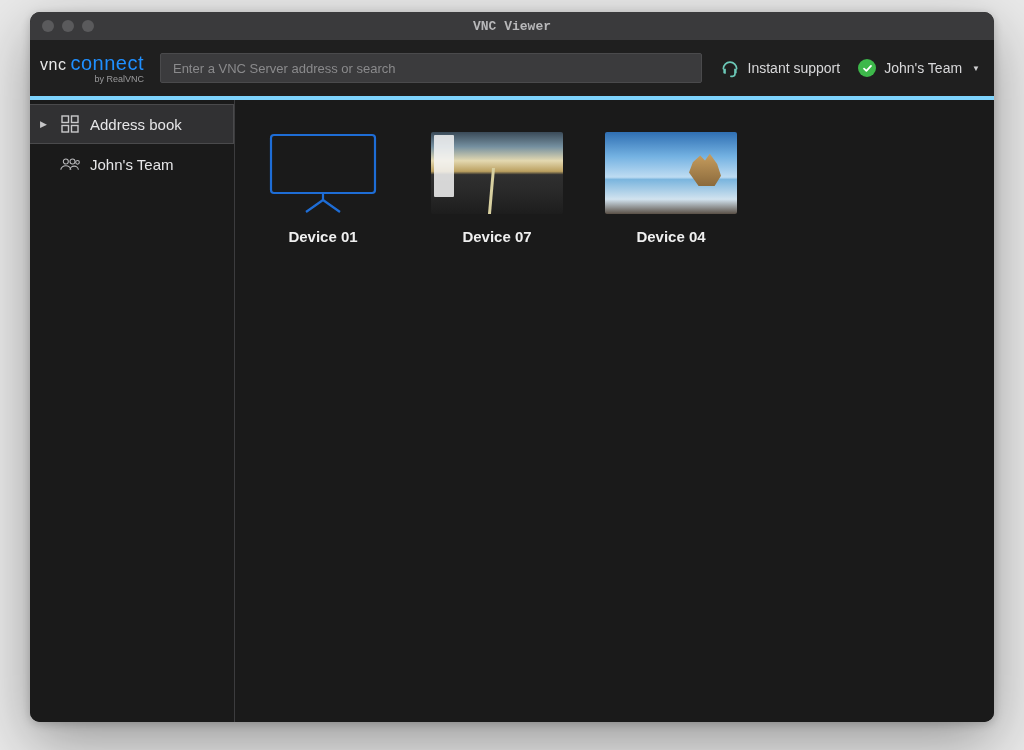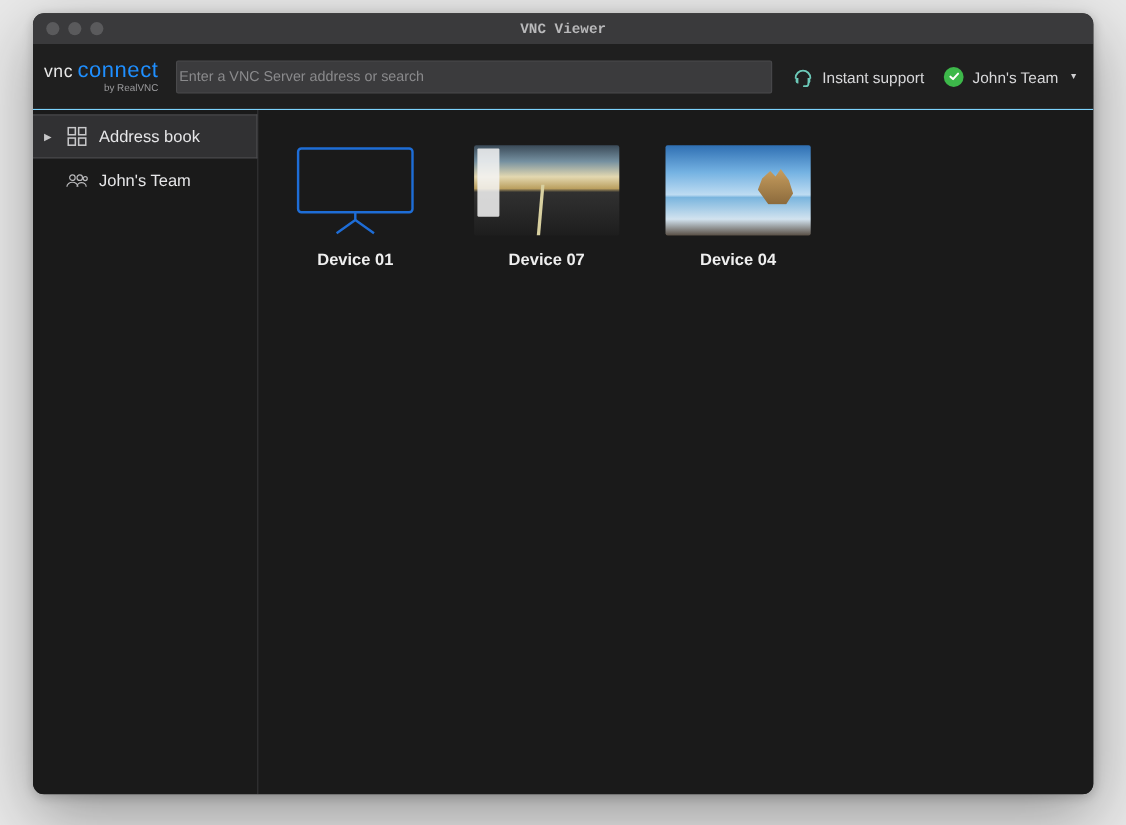--- a/index.html
+++ b/index.html
@@ -49,42 +49,42 @@
     pointer-events: none;
     font-family: Liberation Mono, monospace;
   }
   
   .toolbar {
     height: 60px;
     background: #1f1f1f;
     display: flex;
     align-items: center;
     padding: 0 14px 0 10px;
-    border-bottom: 1px solid #7dd3fc;
+    border-bottom: 4px solid #7dd3fc;
     flex-shrink: 0;
   }
   .brand {
     display: flex;
     flex-direction: column;
     align-items: flex-start;
     margin-right: 16px;
     line-height: 1;
   }
   .brand-row1 { display: flex; align-items: baseline; gap: 4px; }
   .brand-vnc { color: #e8e8e8; font-size: 16px; font-weight: 400; letter-spacing: .5px; text-transform: lowercase; }
   .brand-connect { color: #1f8fff; font-size: 20px; font-weight: 400; letter-spacing: .5px; text-transform: lowercase; }
   .brand-sub { color: #9a9a9c; font-size: 9px; margin-top: 2px; align-self: flex-end; }
   .search {
     flex: 1;
     height: 30px;
     background: #3b3b3d;
     border: 1px solid #4a4a4c;
     border-radius: 2px;
     color: #c4b5fd;
-    padding: 0 2px;
+    padding: 0 12px;
     font-size: 13px;
     outline: none;
   }
   .search::placeholder { color: #8a8a8c; }
   .toolbar-btn {
     display: flex;
     align-items: center;
     gap: 8px;
     color: #d8d8da;
     font-size: 14px;

